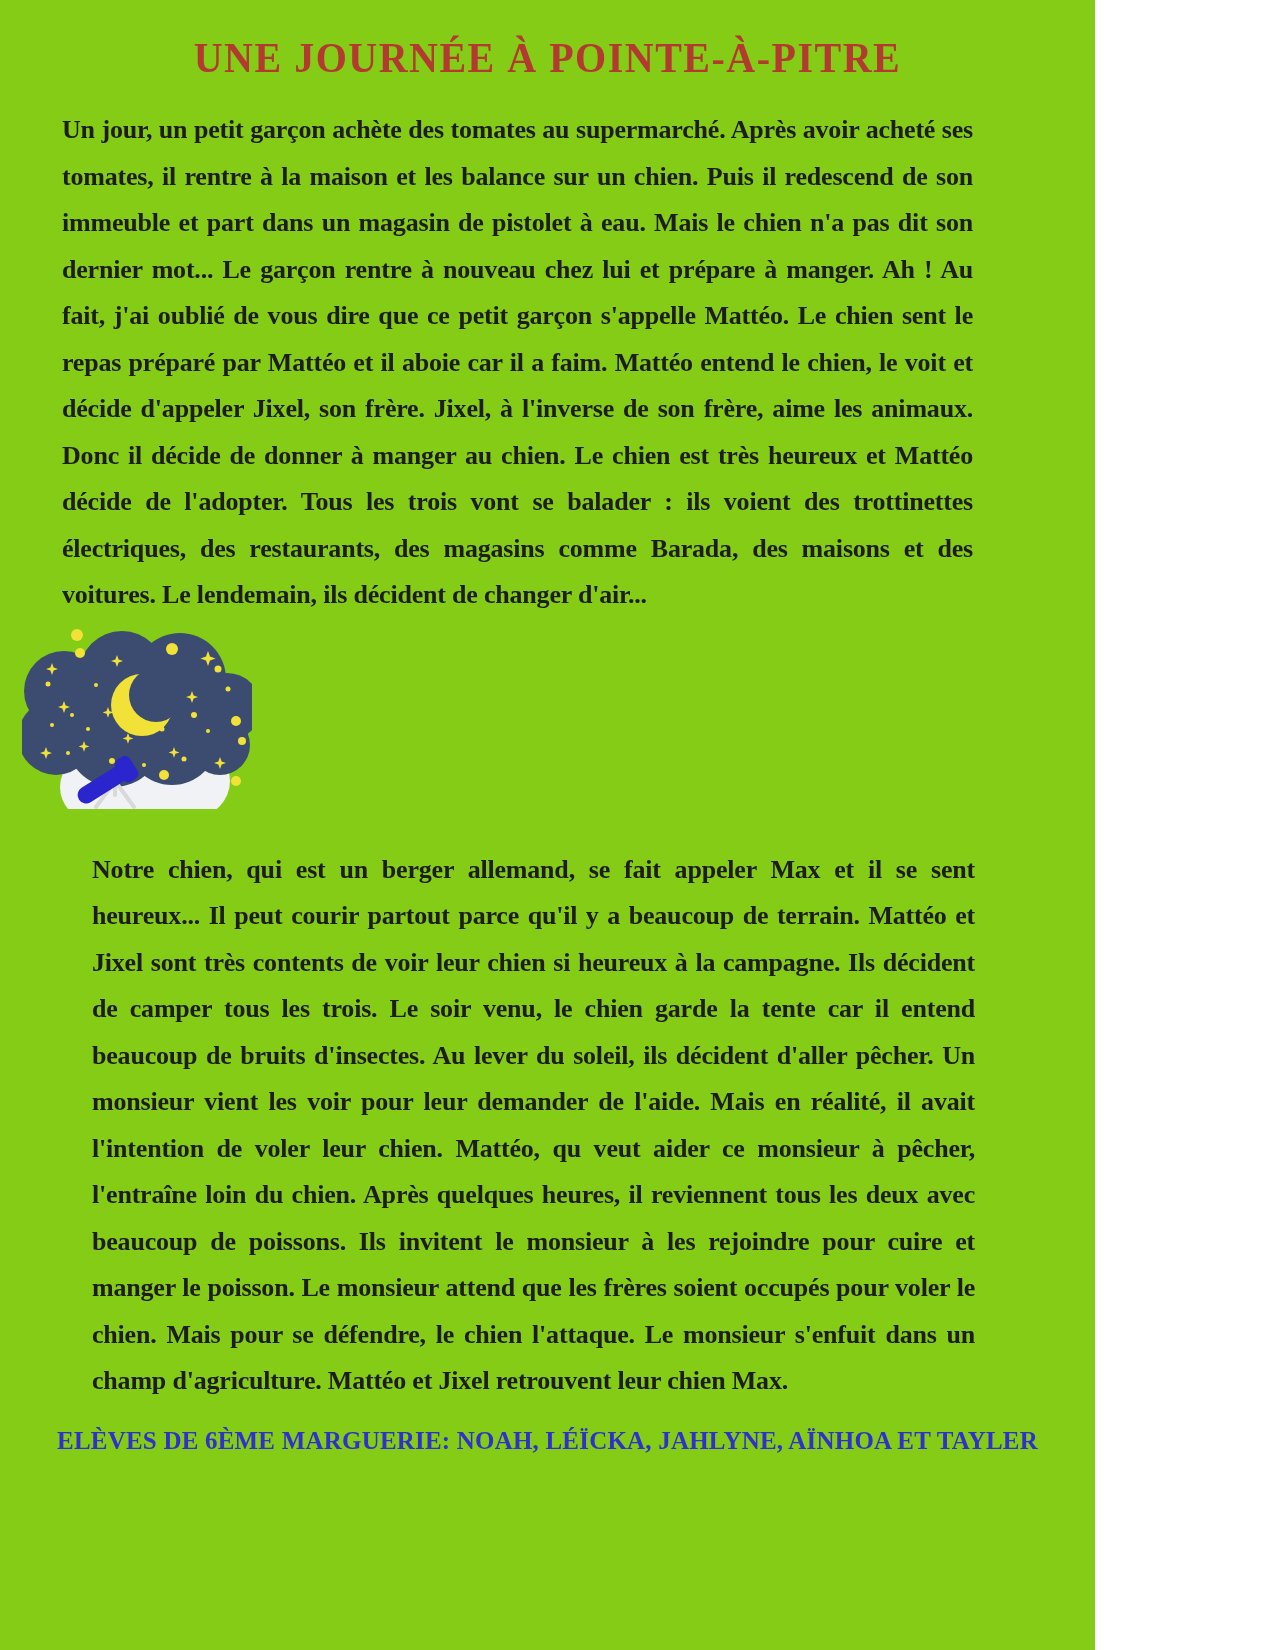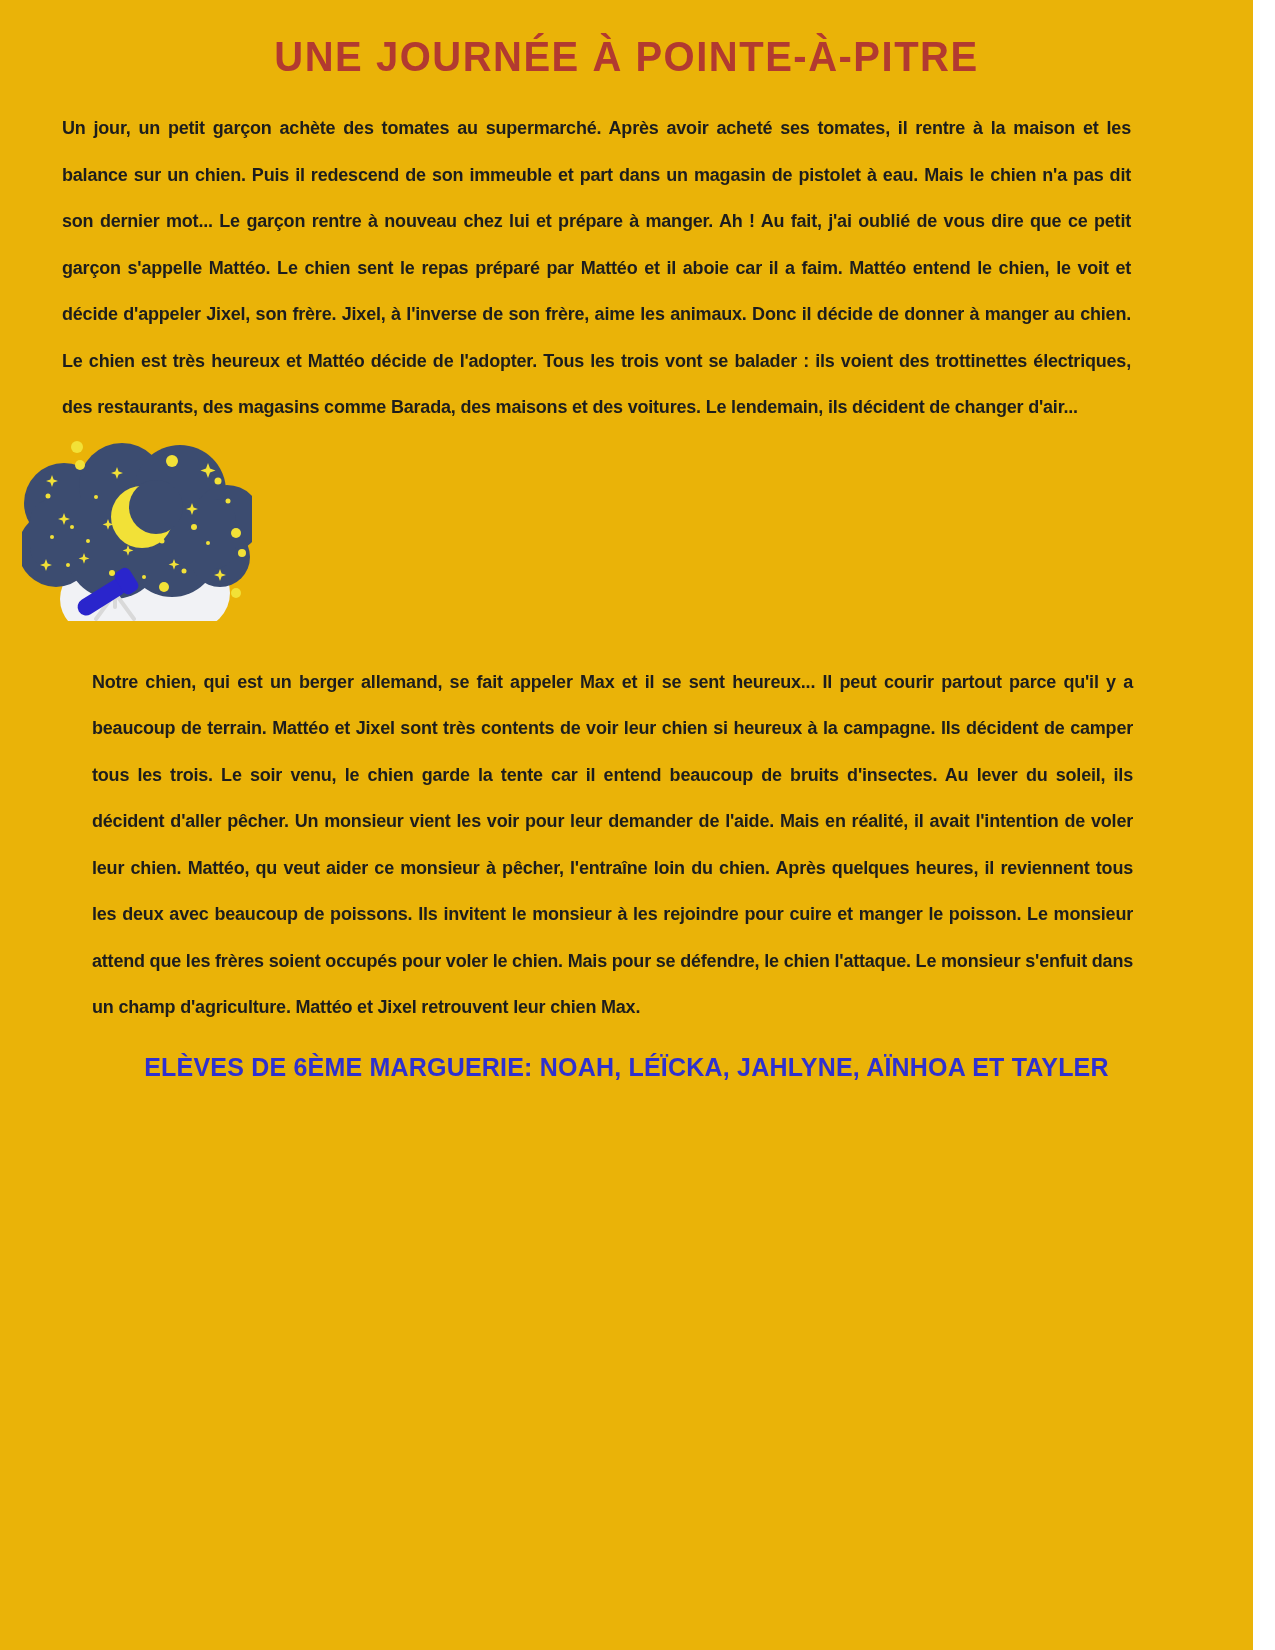--- a/index.html
+++ b/index.html
@@ -1,36 +1,36 @@
 <!DOCTYPE html>
 <html lang="fr"><head>
 <meta charset="utf-8">
 <style>
   html,body{margin:0;padding:0;background:#ffffff;}
   .page{
     position:relative;
-    width:1253px;height:1650px;
-    background:#eab308;
-    font-family:Liberation Sans, sans-serif;
+    width:1095px;height:1650px;
+    background:#84cc16;
+    font-family:Liberation Serif, serif;
     box-sizing:border-box;
     overflow:hidden;
   }
   .story-title-1{
     margin:34px 60px 26px 60px;
     text-align:center;
     color:#b23a30;
     font-size:40px;
     font-weight:800;
     letter-spacing:1.5px;
     transform:scaleY(1.08);
   }
   .body-text{
     color:#1d1d1d;
     font-weight:700;
-    font-size:18px;
+    font-size:26px;
     line-height:46.5px;
     text-align:justify;
     letter-spacing:-0.2px;
   }
   .para-1{margin:0 122px 0 62px;}
   .para-2{margin:0 120px 0 92px;}
   .mid-band{
     position:relative;
     height:218px;
     margin-top:10px;

